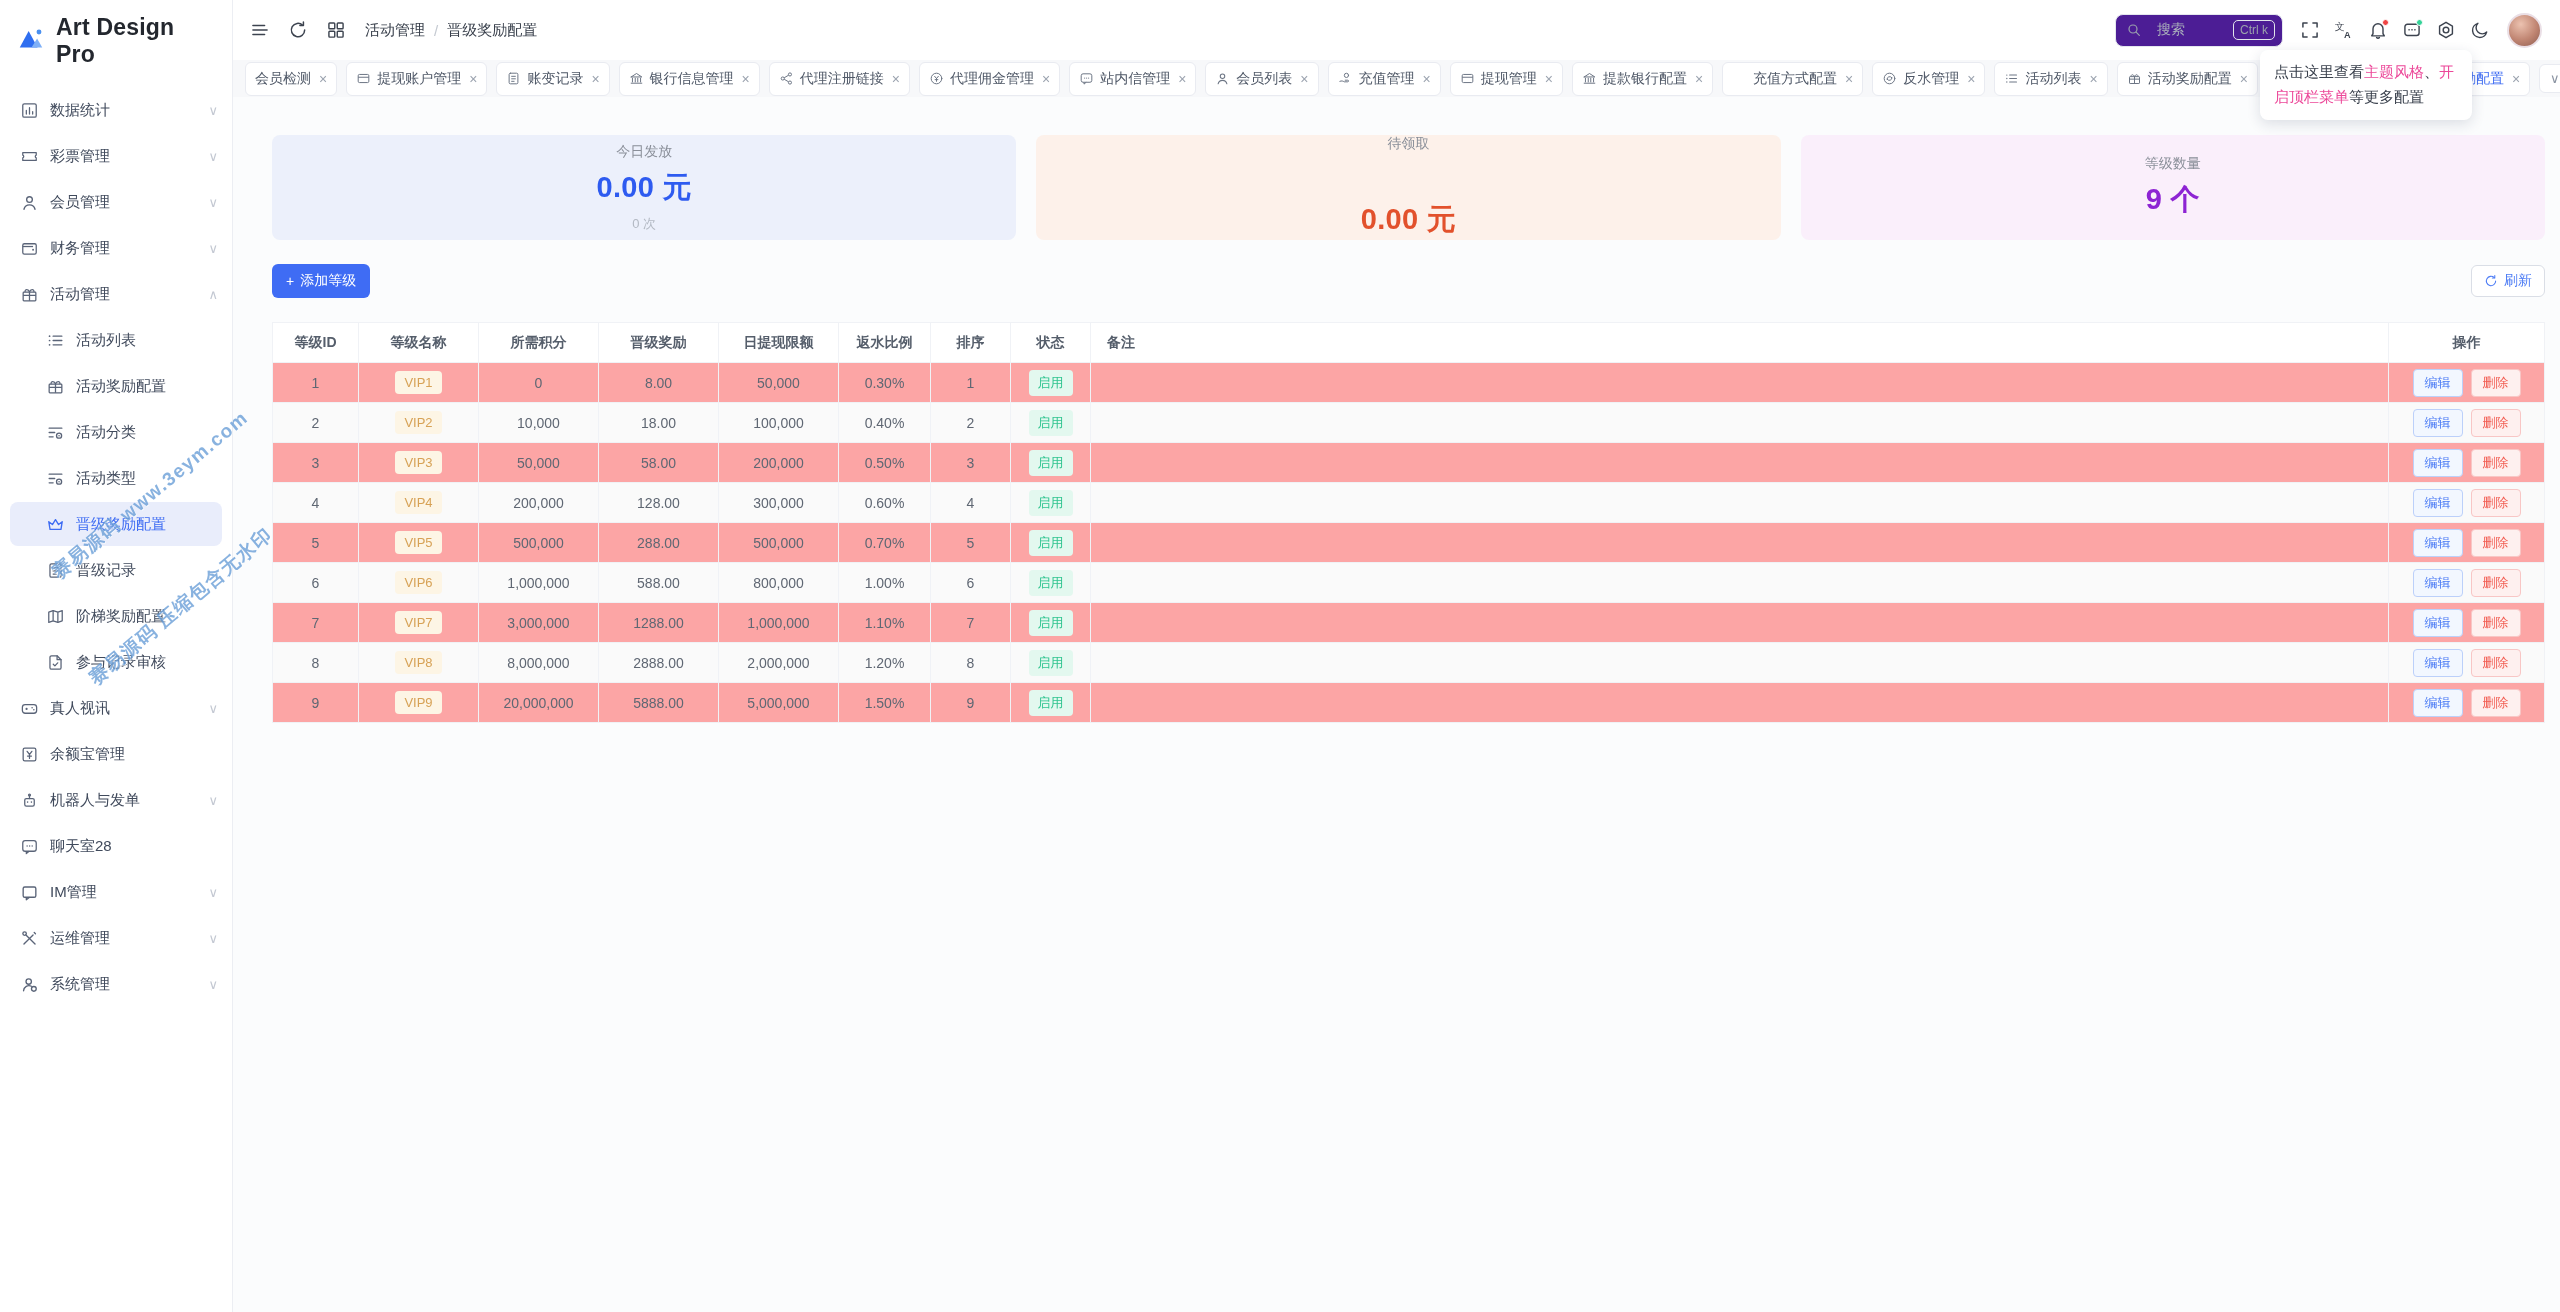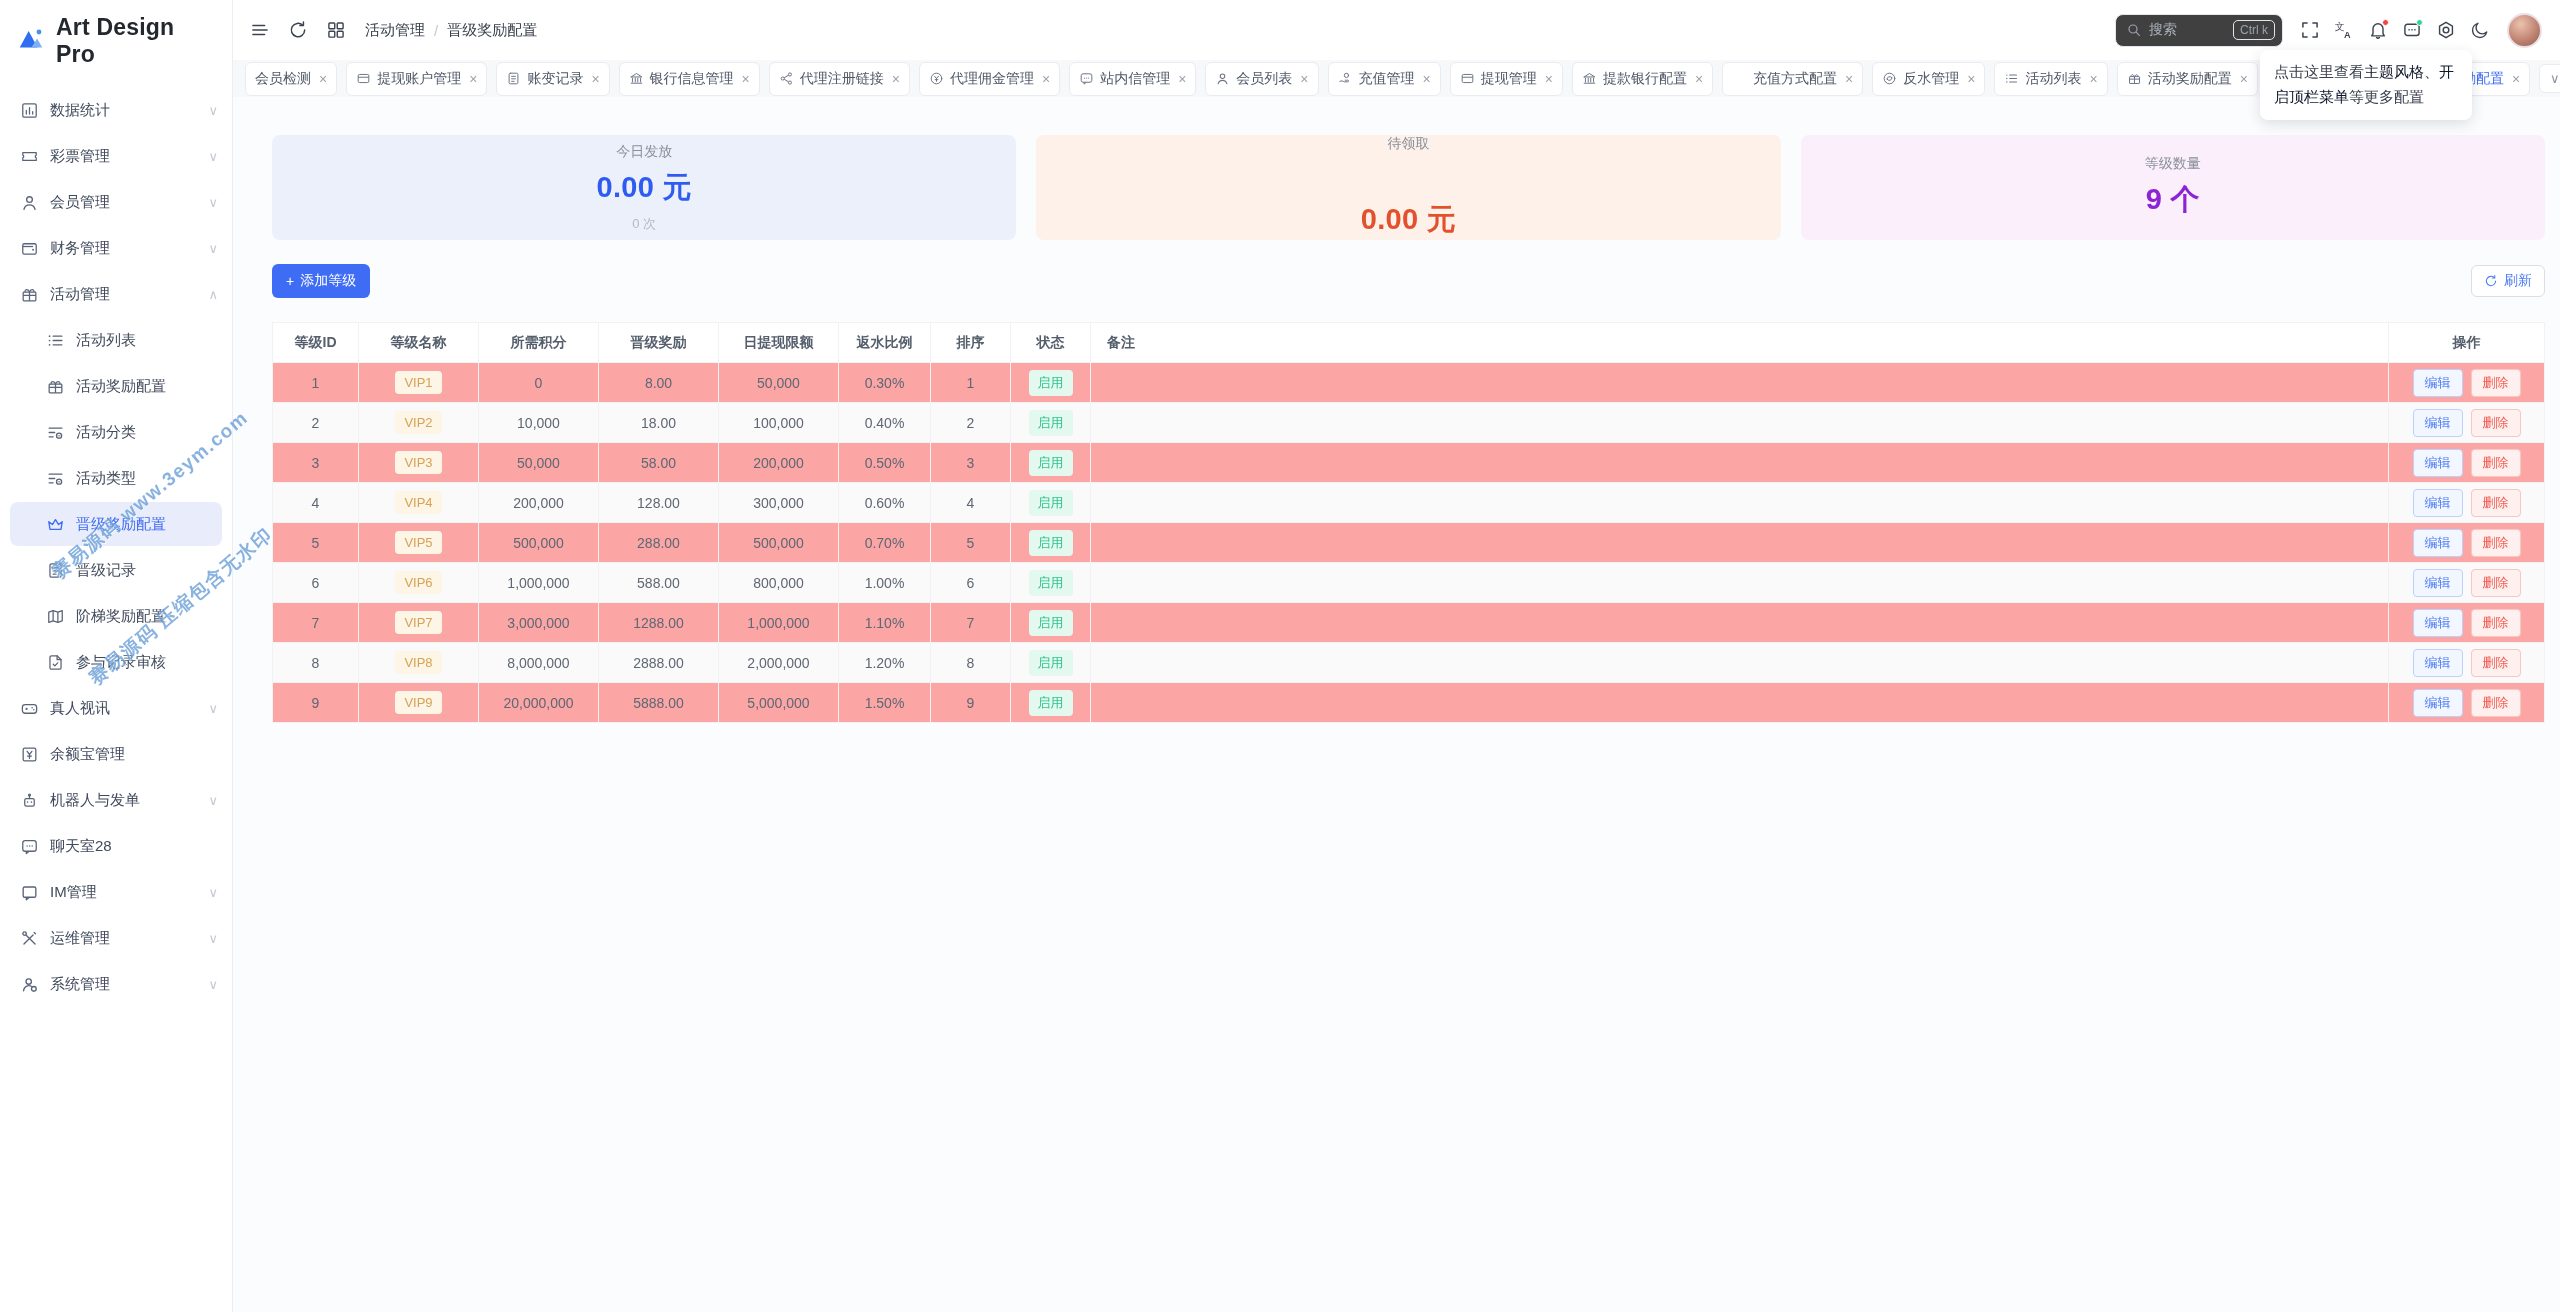--- a/index.html
+++ b/index.html
@@ -32,40 +32,40 @@
 
   
   .shell { flex:1; display:flex; flex-direction:column; position:relative; min-width:0; }
   .topbar { height:60px; background:#fff; display:flex; align-items:center; gap:4px; padding:0 18px 0 10px; }
   .tb-ico { width:34px; height:34px; border-radius:6px; display:flex; align-items:center; justify-content:center; color:#3c434f; cursor:pointer; position:relative; flex-shrink:0; }
   .tb-ico svg { width:20px; height:20px; }
   .tb-ico .dot { position:absolute; top:6px; right:6px; width:7px; height:7px; border-radius:50%; border:1px solid #fff; }
   .breadcrumb { display:flex; align-items:center; gap:9px; font-size:15px; color:#39404c; margin-left:8px; white-space:nowrap; }
   .bc-sep { color:#c4c9d1; }
   .spacer { flex:1; }
-  .searchbox { width:168px; height:33px; border:1px solid #e4e7ee; border-radius:8px; background:#404040; display:flex; align-items:center; gap:7px; padding:0 7px 0 10px; cursor:text; margin-right:6px; }
+  .searchbox { width:168px; height:33px; border:1px solid #e4e7ee; border-radius:8px; background:#4c1d95; display:flex; align-items:center; gap:15px; padding:0 7px 0 10px; cursor:text; margin-right:6px; }
   .searchbox .sico { width:16px; height:16px; color:#9aa1ad; }
   .search-ph { flex:1; font-size:14px; color:#aab0bb; }
   .kbd { border:1px solid #e1e4eb; border-radius:5px; font-size:12px; color:#9aa1ac; padding:2px 6px; white-space:nowrap; }
   .avatar { width:35px; height:35px; border-radius:50%; margin-left:6px; cursor:pointer; flex-shrink:0;
             background:radial-gradient(circle at 38% 30%, #ecc2b0, #c08572 55%, #8d5c50); border:2px solid #eadfe6; }
 
   
   .tabbar { height:37px; background:#f7f8fa; display:flex; align-items:center; gap:9px; padding:0 12px; overflow:hidden; }
   .tab { height:29px; background:#fff; border:1px solid #e9ebf1; border-radius:6px; display:flex; align-items:center; gap:6px; padding:16px 9px; font-size:14px; color:#4f5867; cursor:pointer; white-space:nowrap; flex-shrink:0; }
   .tab .ico { width:15px; height:15px; color:#6d7685; }
   .tab .x { color:#9ba3af; font-size:14px; margin-left:2px; cursor:pointer; }
   .tab.active { color:#3d6bf3; }
   .tab.active .ico { color:#3d6bf3; }
   .tab-more { margin-left:auto; width:31px; height:29px; background:#fff; border:1px solid #e9ebf1; border-radius:6px; display:flex; align-items:center; justify-content:center; color:#8a93a1; font-size:13px; cursor:pointer; flex-shrink:0; }
 
   
   .tooltip { position:absolute; top:50px; right:88px; z-index:30; width:212px; background:#fff; border-radius:8px;
              box-shadow:0 4px 14px rgba(30,40,80,.14); padding:10px 14px; font-size:15px; line-height:1.65; color:#3a414d; }
-  .tooltip .lnk { color:#0f172a; cursor:pointer;margin-top:20px; }
+  .tooltip .lnk { color:#ec4899; cursor:pointer;margin-top:20px; }
 
   
   .content { flex:1; padding:38px 15px 0 39px; background:#fbfcfd; }
   .stat-row { display:flex; gap:20px; }
   .stat-card { flex:1; height:105px; border-radius:8px; display:flex; flex-direction:column; align-items:center; justify-content:center; gap:7px; }
   .stat-label { font-size:14px; color:#8a8f99; }
   .stat-value { font-size:29px; font-weight:700; letter-spacing:.3px; }
   .stat-sub { font-size:13px; color:#b3b9c3; }
 
   .toolbar { display:flex; align-items:center; margin-top:24px; }

